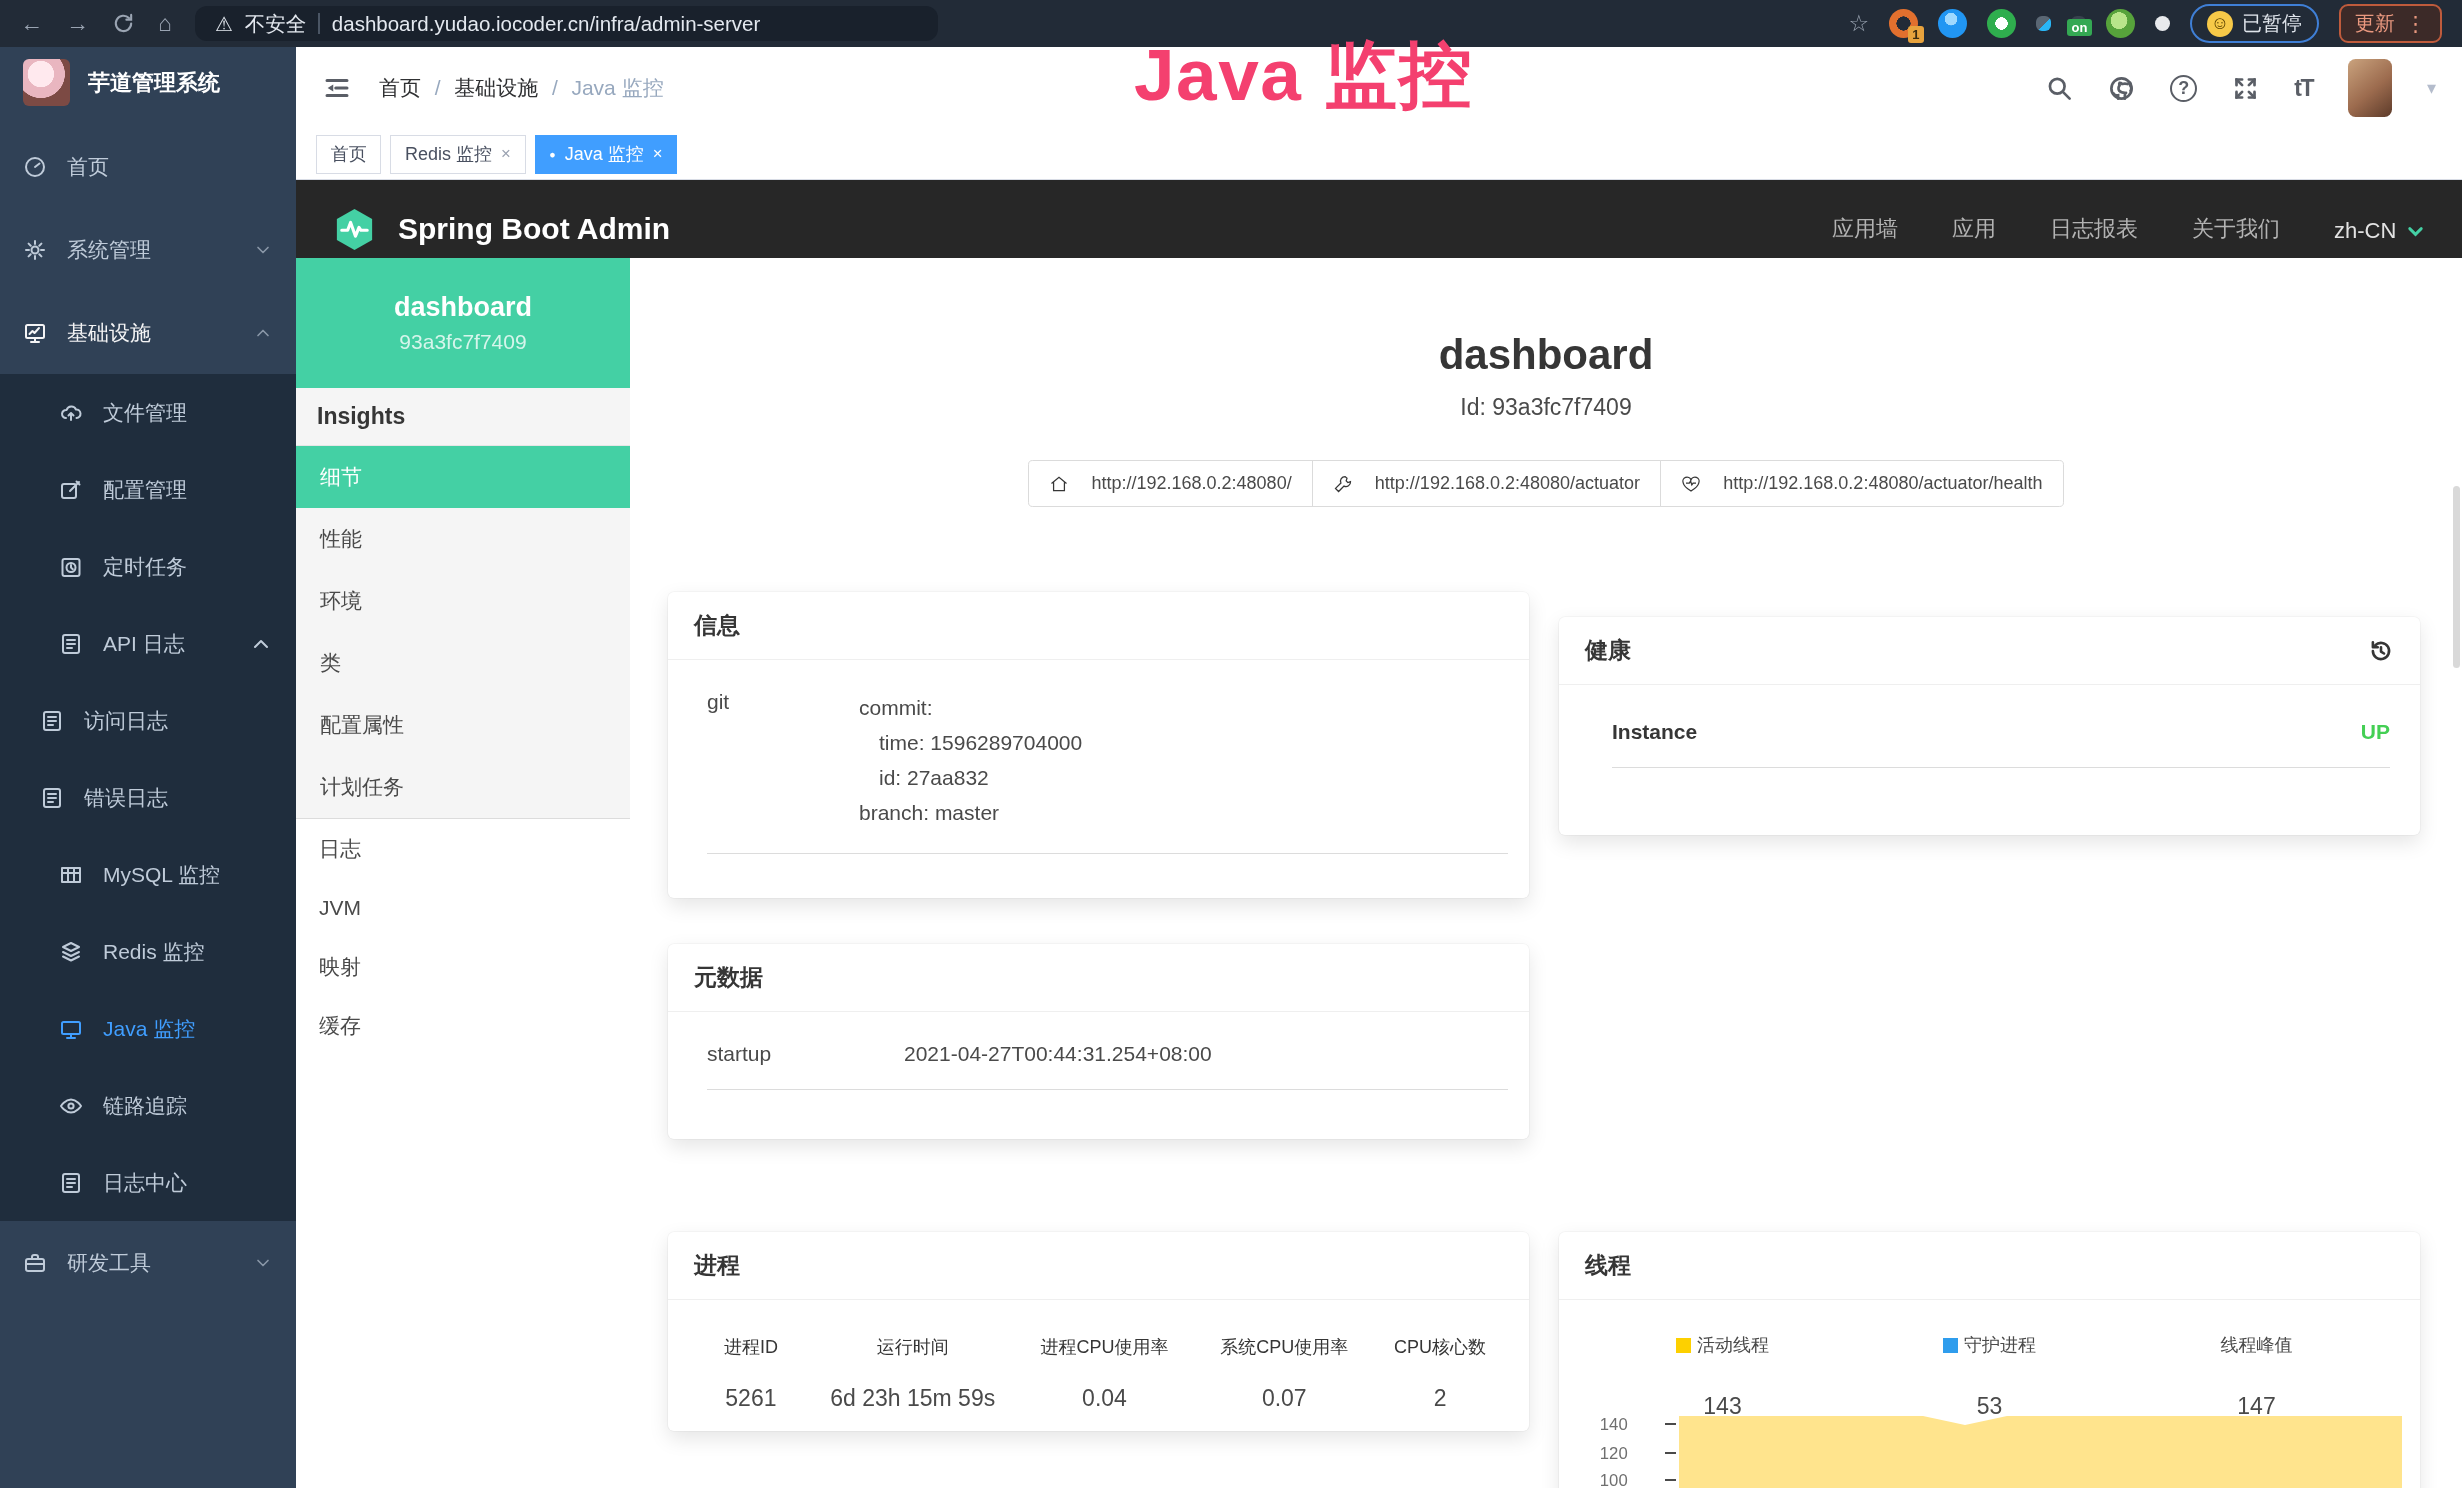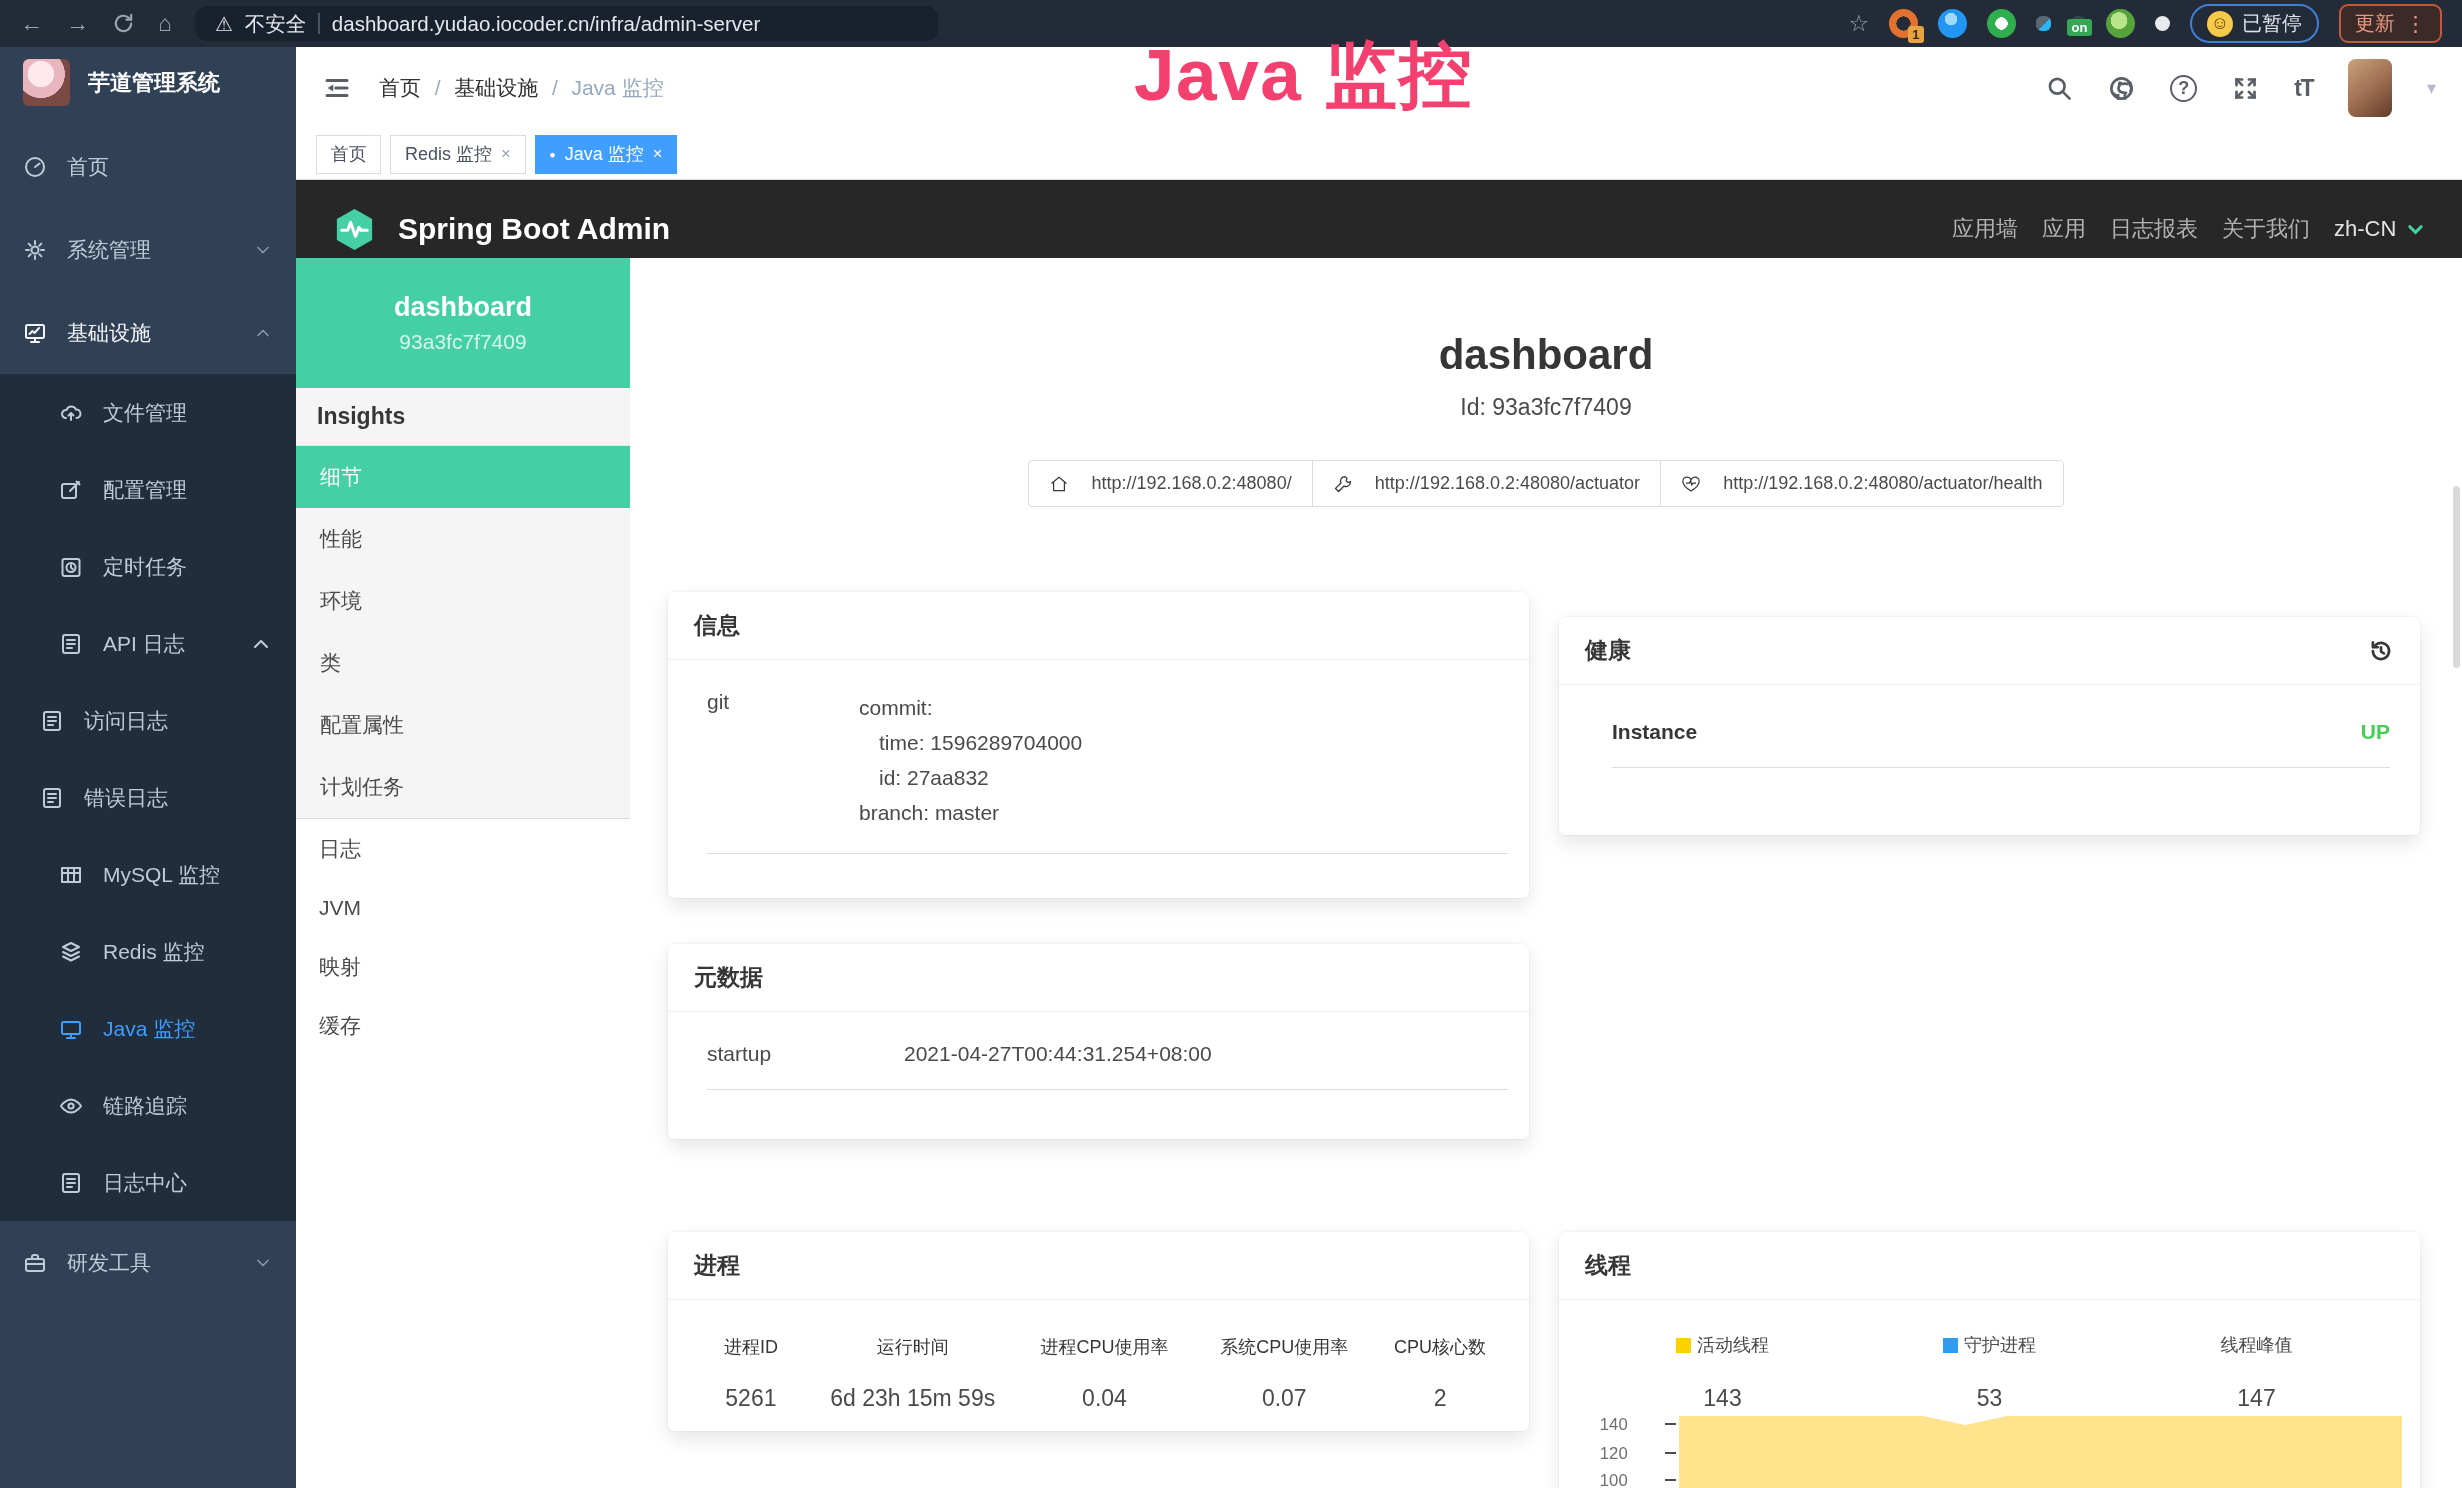--- a/index.html
+++ b/index.html
@@ -69,21 +69,21 @@
        border:0.8px solid #d8dce5;background:#fff;color:#495060;font-size:18px;}
   .tab .x{font-size:16.7px;color:#9aa2b1;}
   .tab.active{background:#409eff;border-color:#409eff;color:#fff;}
   .tab.active .x{color:#fff;}
   .tab .dot{font-size:10.6px;line-height:1;}
 
   
   .sba-header{position:absolute;left:0;right:0;top:133px;height:98px;background:#272727;
               display:flex;align-items:center;padding:0 35px;}
   .sba-brand{color:#fff;font-size:30px;font-weight:bold;margin-left:20px;}
-  .sba-nav{margin-left:auto;display:flex;align-items:center;gap:24px;font-size:22px;color:#b3b3b3;}
+  .sba-nav{margin-left:auto;display:flex;align-items:flex-end;gap:54px;font-size:22px;color:#b3b3b3;}
   .sba-nav .locale{color:#e3e3e3;display:flex;align-items:center;gap:7.6px;}
   .chev-green{width:23px;height:23px;stroke:#44d0a4;fill:none;stroke-width:3;stroke-linecap:round;}
 
   .sba-body{position:absolute;left:0;right:0;top:211px;bottom:0;display:flex;}
   .sba-side{width:334px;flex:none;background:#fff;}
   .instance{height:130px;background:#44d0a4;color:#fff;display:flex;flex-direction:column;
             align-items:center;justify-content:center;gap:7.6px;}
   .instance .name{font-size:27px;font-weight:bold;}
   .instance .iid{font-size:21px;color:rgba(255,255,255,.78);}
   .gray-sec{background:#f5f5f5;border-bottom:0.8px solid #dcdcdc;}
@@ -133,21 +133,21 @@
   .proc-grid{display:grid;grid-template-columns:1fr 1.7fr 1.5fr 1.5fr 1.1fr;}
   .proc-grid .hd{font-size:18px;color:#363636;}
   .proc-grid .vl{font-size:23px;color:#4a4a4a;margin-top:26px;}
 
   .thr-body{padding-top:33px;}
   .legend{display:grid;grid-template-columns:1fr 1fr 1fr;text-align:center;padding:0 30px;}
   .lg-lab{display:inline-flex;align-items:center;gap:6px;font-size:18px;color:#4a4a4a;}
   .sq{width:15px;height:15px;display:inline-block;}
   .sq.y{background:#fdd000;}
   .sq.b{background:#2f9ded;}
-  .lg-val{font-size:23px;color:#4a4a4a;margin-top:28px;}
+  .lg-val{font-size:23px;color:#4a4a4a;margin-top:36px;}
   .ytick{position:absolute;left:13.7px;width:55px;text-align:right;font-size:16.7px;color:#6f6f6f;}
   .tickline{position:absolute;left:106px;width:11.4px;height:2.3px;background:#4a4a4a;}
   .band{position:absolute;left:120px;right:18px;top:184px;height:364px;background:#ffe48d;}
   .notch{position:absolute;top:184px;left:364px;width:0;height:0;
          border-left:42px solid transparent;border-right:42px solid transparent;
          border-top:9px solid #fff;}
 
   .scroll-thumb{position:absolute;right:2.3px;top:228px;width:6.8px;height:182px;border-radius:3.8px;
                 background:#c9c9c9;opacity:.7;}
 

